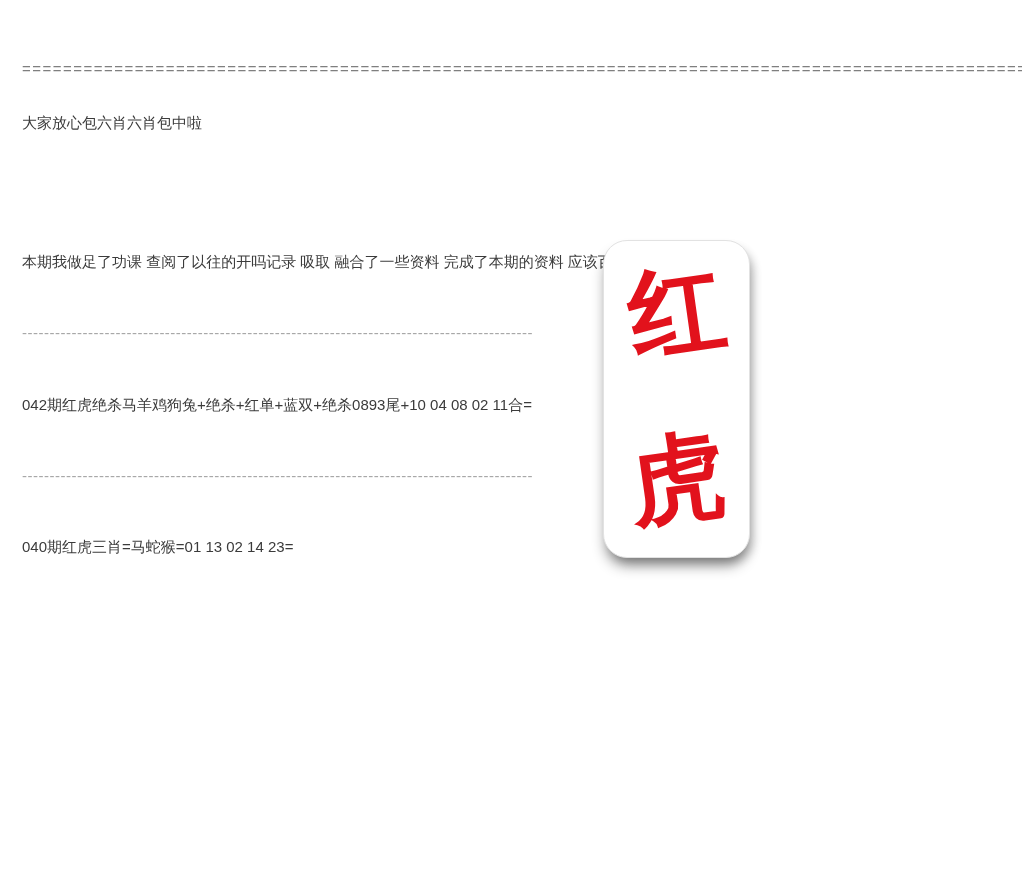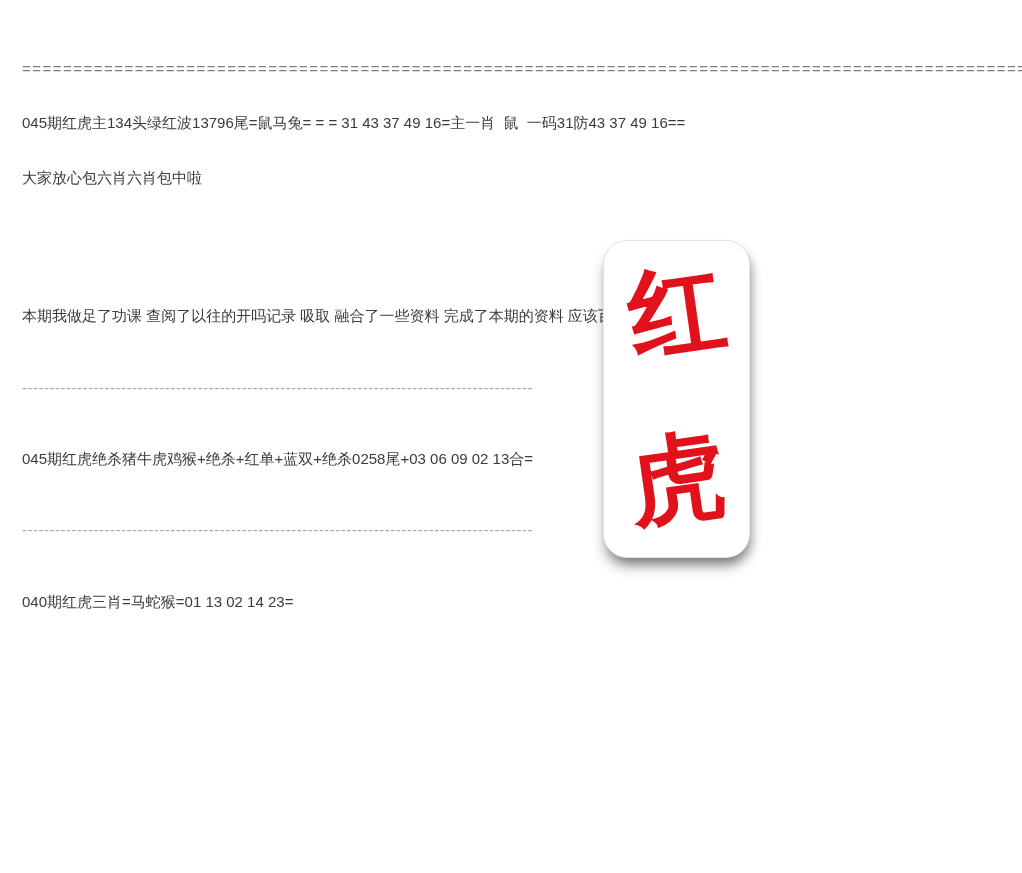--- a/index.html
+++ b/index.html
@@ -27,30 +27,29 @@
     font-family:"Liberation Sans","DejaVu Sans",sans-serif;
   }
 </style>
 </head>
 <body>
 
 <div class="page">
   <div class="content">
 
     <div class="ln sep-eq">========================================================================================================</div>
-    <div class="ln">045期红虎主134头绿红波13796尾=鼠马兔= = = 31 43 37 49 16=主一肖  鼠  一码31防43 37 49 16==</div>
     <div class="ln">大家放心包六肖六肖包中啦</div>
 
     <div class="spacer16"></div>
 
     <div class="ln">本期我做足了功课 查阅了以往的开吗记录 吸取 融合了一些资料 完成了本期的资料 应该百分百中啦</div>
 
     <div class="ln sep-dash">---------------------------------------------------------------------------------------------</div>
 
-    <div class="ln">045期红虎绝杀猪牛虎鸡猴+绝杀+红单+蓝双+绝杀0258尾+03 06 09 02 13合=</div>
+    <div class="ln">042期红虎绝杀马羊鸡狗兔+绝杀+红单+蓝双+绝杀0893尾+10 04 08 02 11合=</div>
 
     <div class="ln sep-dash">---------------------------------------------------------------------------------------------</div>
 
     <div class="ln">040期红虎三肖=马蛇猴=01 13 02 14 23=</div>
     
     
     
     
     
 

